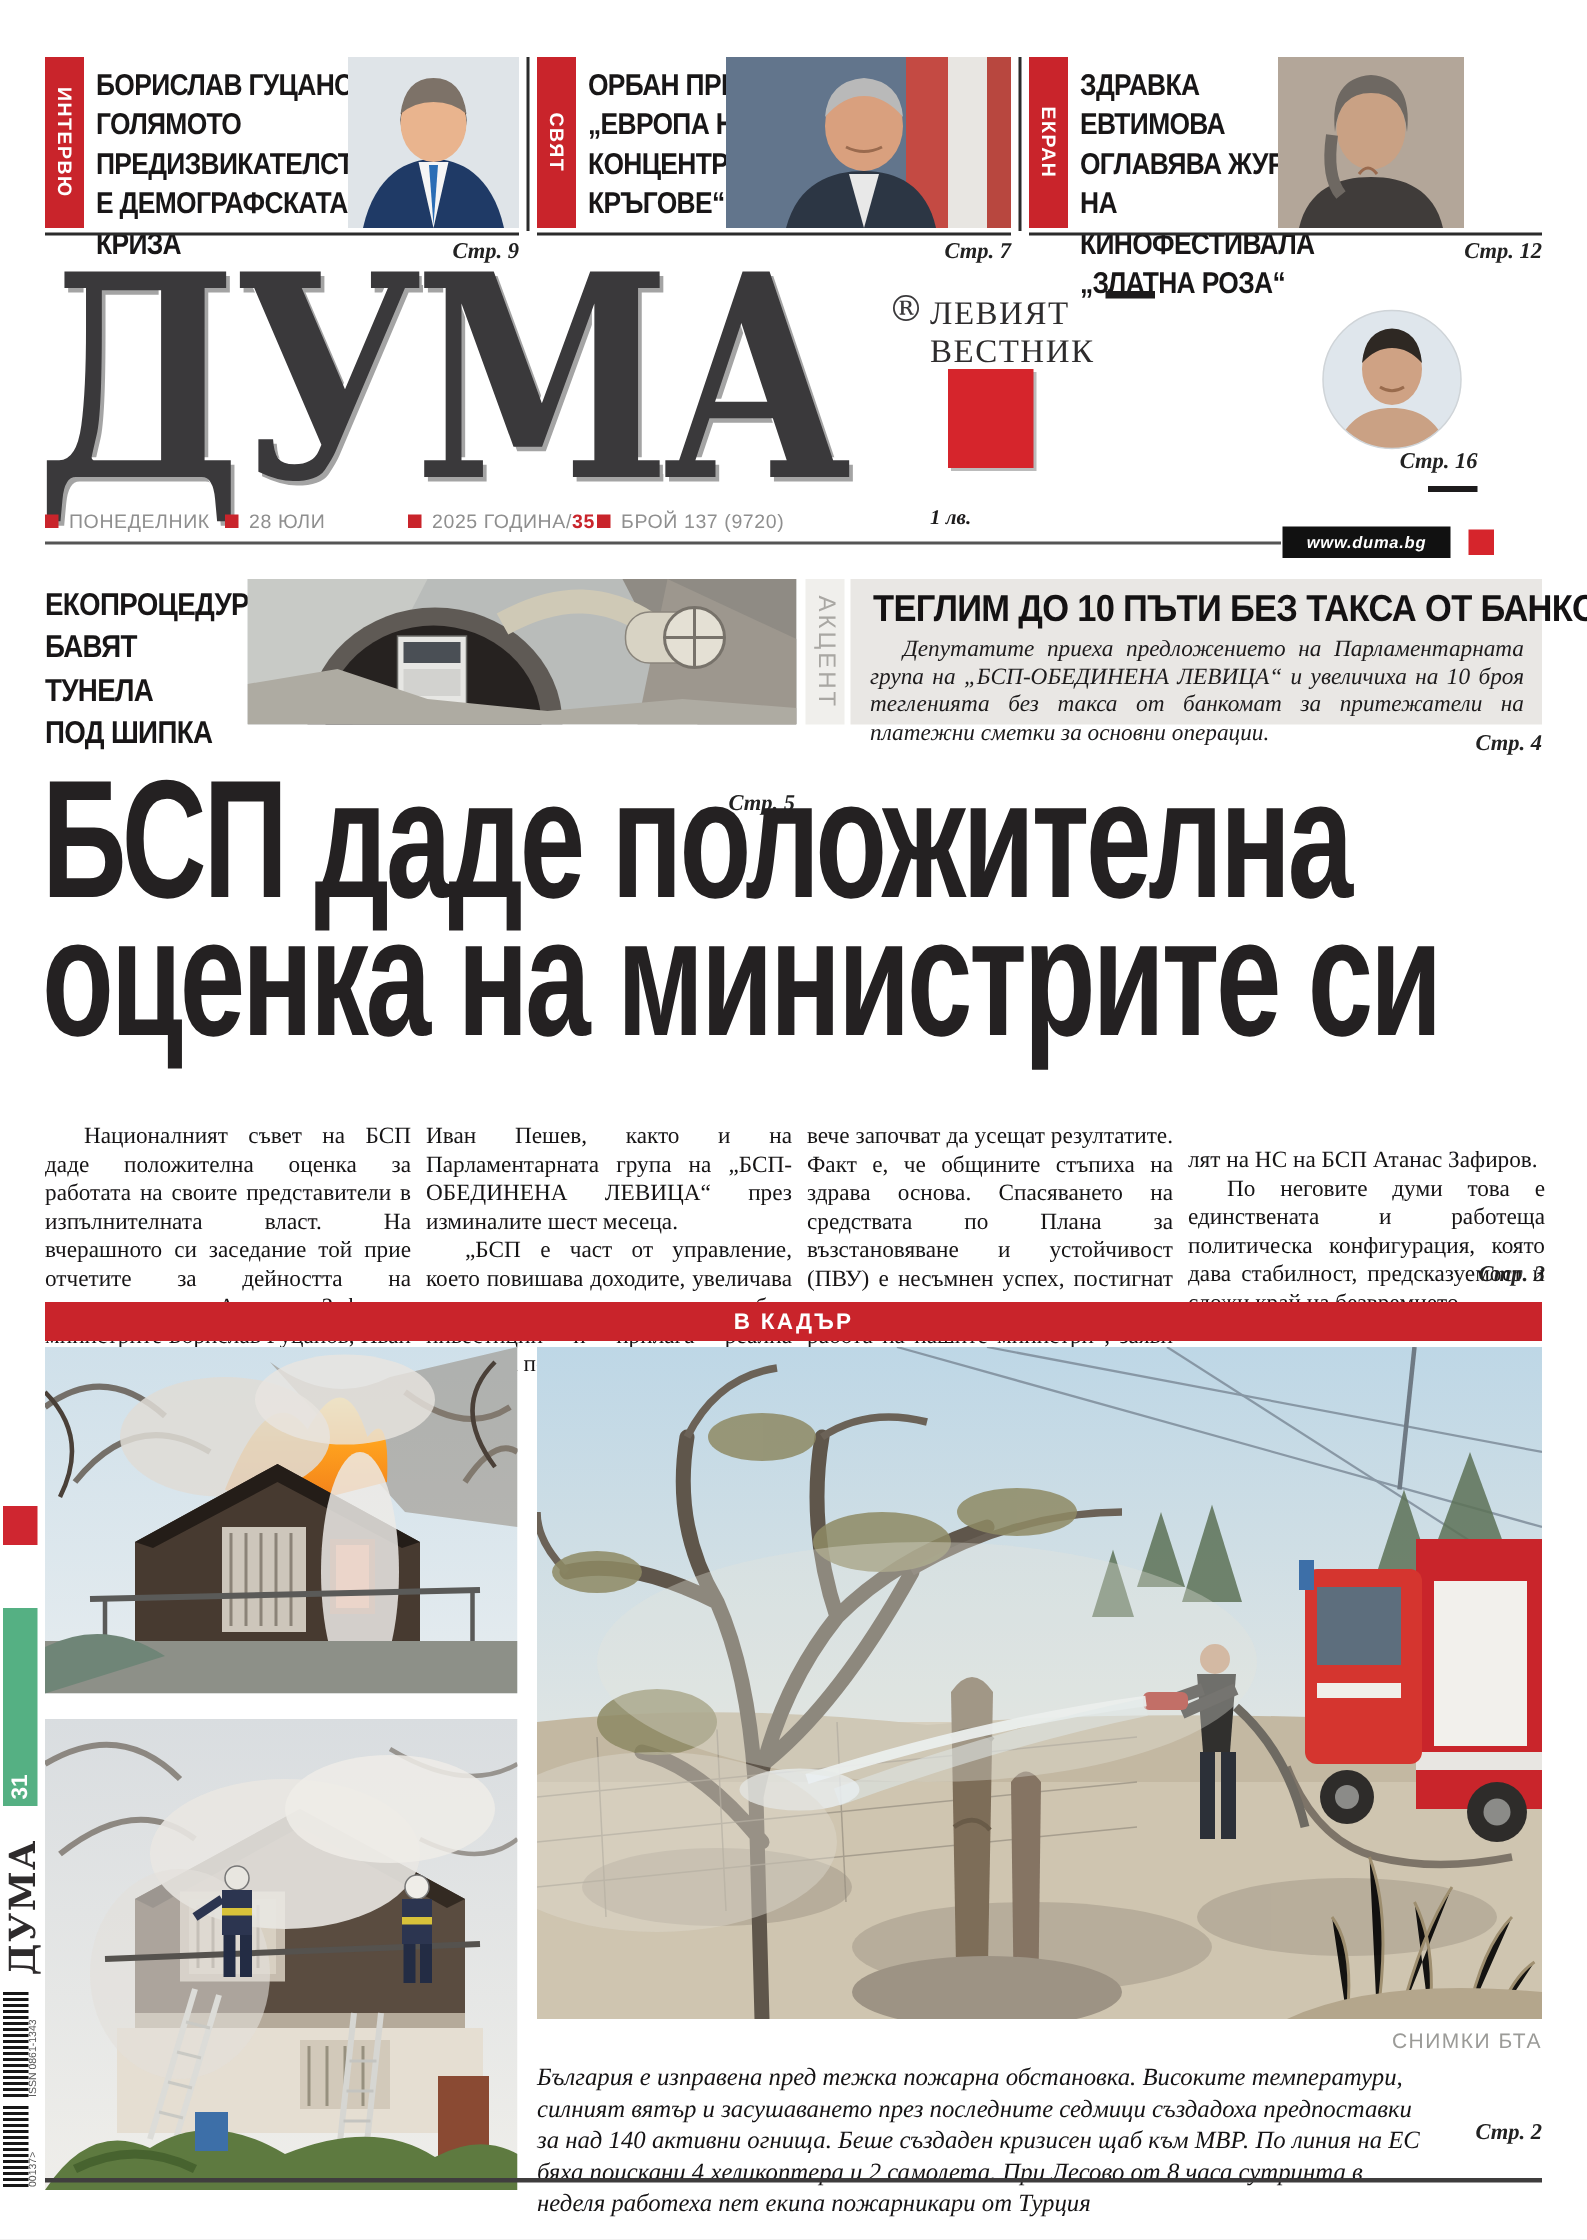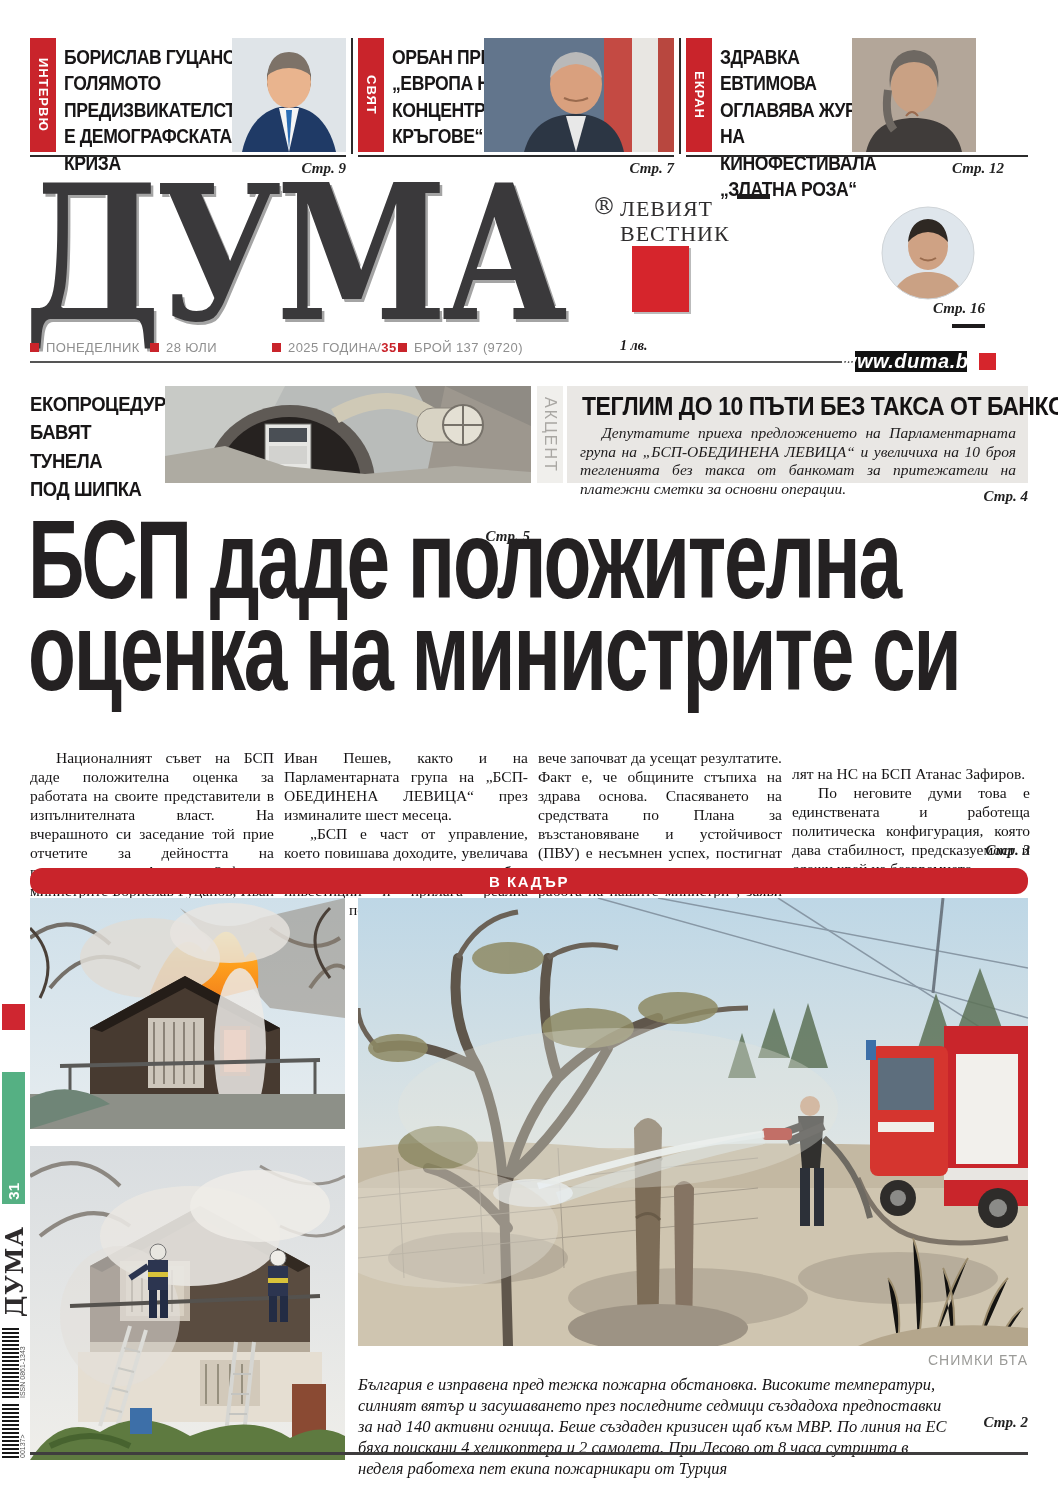--- a/index.html
+++ b/index.html
@@ -89,21 +89,21 @@
   <svg class="abs" style="left:852px;top:38px;" width="124" height="114" viewBox="0 0 124 114">
     <rect width="124" height="114" fill="#b3a699"></rect>
     <rect x="0" y="0" width="124" height="60" fill="#bcaf a2" opacity="0"></rect>
     <path d="M14,114 C20,88 40,80 62,80 C84,80 104,88 110,114 Z" fill="#403c3a"></path>
     <ellipse cx="62" cy="48" rx="23" ry="27" fill="#c9a184"></ellipse>
     <path d="M38,50 Q34,14 62,12 Q90,14 86,50 Q84,24 62,24 Q40,24 38,50 Z" fill="#6e6862"></path>
     <path d="M36,52 Q32,80 42,92" stroke="#6e6862" stroke-width="8" fill="none"></path>
     <path d="M54,78 Q60,70 66,78" stroke="#9a6a4e" stroke-width="2" fill="none"></path>
   </svg>
   <div class="abs hline" style="left:686px;top:155px;width:342px;height:2px;"></div>
-  <div class="abs pageref" style="left:928px;top:160px;width:100px;text-align:center;">Стр. 12</div>
+  <div class="abs pageref" style="left:928px;top:160px;width:100px;text-align:right;">Стр. 12</div>
 
   <div class="abs" style="left:24px;top:168px;width:600px;height:170px;font-family:'DejaVu Serif',serif;font-weight:bold;
               font-size:188px;line-height:170px;color:#3a393b;letter-spacing:-6px;
               text-shadow:-2px -2px 0 #ffffff,3px 3px 0 rgba(90,90,90,0.55);">
     <span class="cond" style="transform:scaleX(0.82);">ДУМА</span>
   </div>
   <div class="abs" style="left:592px;top:192px;font-size:24px;color:#3a393b;font-family:'DejaVu Serif',serif;">®</div>
   <div class="abs" style="left:620px;top:196px;font-family:'Liberation Serif',serif;font-size:22px;line-height:1.15;color:#2e2c2d;white-space:pre-line;letter-spacing:1px;">ЛЕВИЯТ
 ВЕСТНИК</div>
   <div class="abs" style="left:632px;top:246px;width:57px;height:66px;background:#d6252c;box-shadow:2px 2px 0 rgba(120,120,120,.5);"></div>
@@ -127,21 +127,21 @@
   <div class="abs pageref" style="left:905px;top:300px;width:80px;text-align:right;">Стр. 16</div>
   <div class="abs" style="left:952px;top:324px;width:33px;height:4px;background:#1d1b1c;"></div>
 
   <div class="abs dateitem" style="left:30px;top:340px;"><span class="sq"></span><span>ПОНЕДЕЛНИК</span></div>
   <div class="abs dateitem" style="left:150px;top:340px;"><span class="sq"></span><span>28 ЮЛИ</span></div>
   <div class="abs dateitem" style="left:272px;top:340px;"><span class="sq"></span><span>2025 ГОДИНА/</span><span style="color:#c9242b;font-weight:bold;">35</span></div>
   <div class="abs dateitem" style="left:398px;top:340px;"><span class="sq"></span><span>БРОЙ 137 (9720)</span></div>
   <div class="abs serifit" style="left:620px;top:338px;font-weight:bold;font-size:14px;color:#1d1b1c;">1 лв.</div>
   <div class="abs" style="left:30px;top:361px;width:824px;height:2px;background:#555;"></div>
   <div class="abs" style="left:855px;top:351px;width:112px;height:21px;background:#111;color:#fff;display:flex;align-items:center;justify-content:center;
-              font-weight:bold;font-style:italic;font-size:20px;letter-spacing:0.5px;">
+              font-weight:bold;font-style:italic;font-size:11px;letter-spacing:0.5px;">
     <span>www.duma.bg</span>
   </div>
   <div class="abs" style="left:979px;top:353px;width:17px;height:17px;background:#d6252c;"></div>
 
   <div class="abs" style="left:30px;top:390px;width:140px;">
     <span class="cond teaser-title" style="transform:scaleX(0.88);font-size:21px;line-height:1.35;">ЕКОПРОЦЕДУРИ
 БАВЯТ
 ТУНЕЛА
 ПОД ШИПКА</span>
   </div>
@@ -191,21 +191,21 @@
   </div>
   <div class="abs bodycol" style="left:538px;top:748px;width:244px;">
     <p class="noind">вече започват да усещат резултатите. Факт е, че общините стъпиха на здрава основа. Спасяването на средствата по Плана за възстановяване и устойчивост (ПВУ) е несъмнен успех, постигнат с активното участие и отговорната работа на нашите министри“, заяви председате-</p>
   </div>
   <div class="abs bodycol" style="left:792px;top:748px;width:238px;margin-top:16px;">
     <p class="noind">лят на НС на БСП Атанас Зафиров.</p>
     <p>По неговите думи това е единствената и работеща политическа конфигурация, която дава стабилност, предсказуемост и сложи край на безвремието.</p>
   </div>
   <div class="abs pageref" style="left:940px;top:842px;width:90px;text-align:right;">Стр. 3</div>
 
-  <div class="abs redbox" style="left:30px;top:868px;width:998px;height:26px;font-size:15px;letter-spacing:1.5px;border-radius:12px;">
+  <div class="abs redbox" style="left:30px;top:868px;width:998px;height:26px;font-size:15px;letter-spacing:1.5px;">
     <span>В КАДЪР</span>
   </div>
 
   <svg class="abs" style="left:30px;top:898px;" width="315" height="231" viewBox="0 0 315 231">
     <defs>
       <linearGradient id="fire" x1="0" y1="1" x2="0" y2="0">
         <stop offset="0" stop-color="#f07a1a"></stop>
           <stop offset="0.6" stop-color="#ffa21e"></stop>
           <stop offset="1" stop-color="#ffd65e"></stop>
       </linearGradient>

